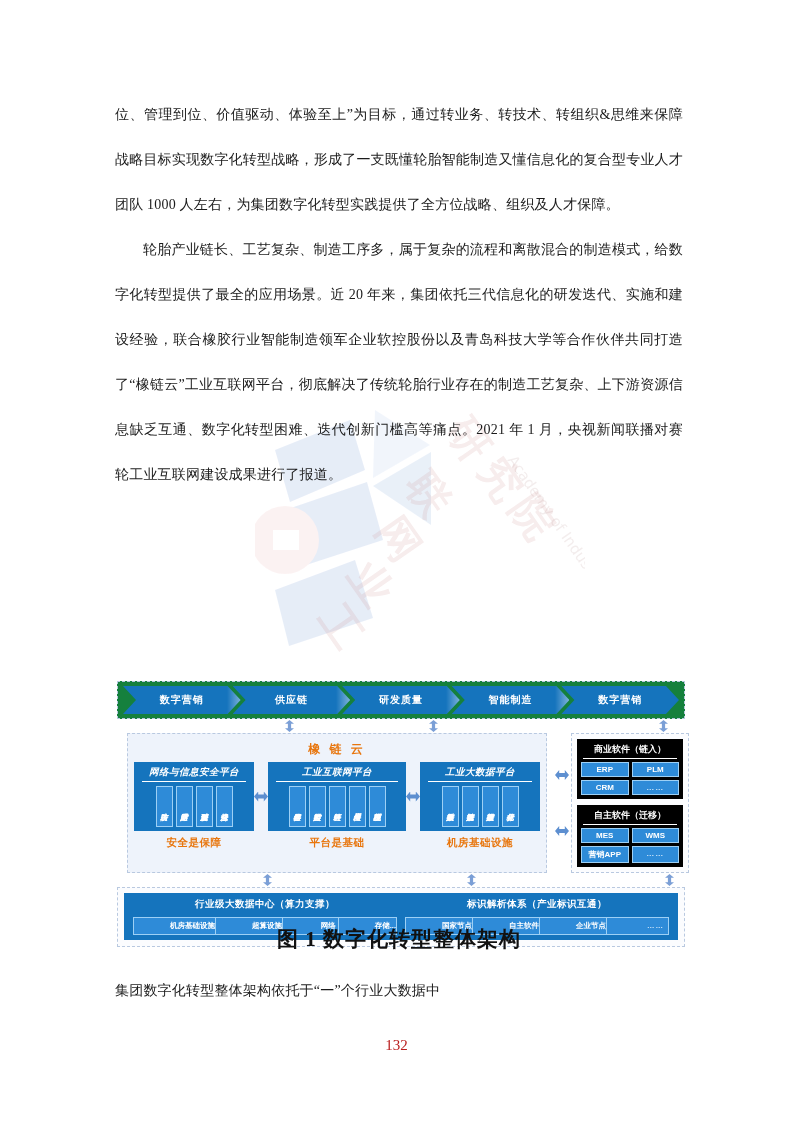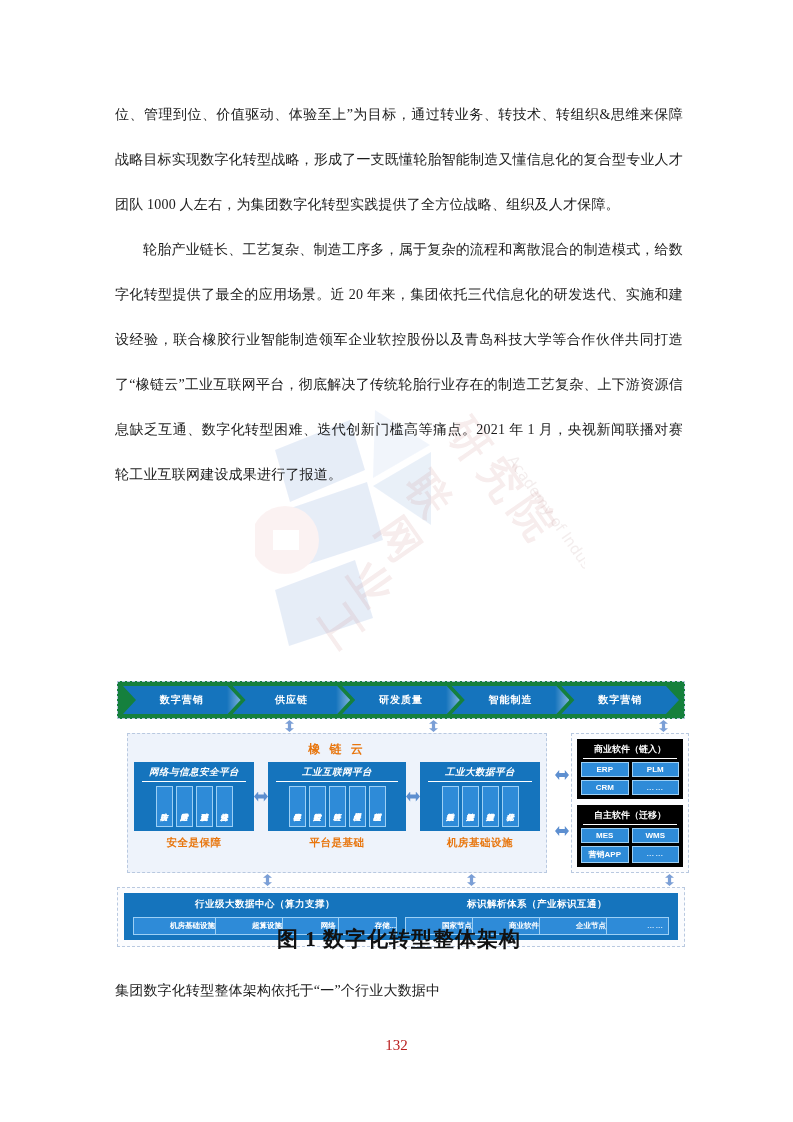--- a/index.html
+++ b/index.html
@@ -528,21 +528,21 @@
             <div class="bcell">超算设施</div>
             <div class="bcell">网络</div>
             <div class="bcell">存储...</div>
           </div>
         </div>
 
         <div class="bcol">
           <div class="bhead">标识解析体系（产业标识互通）</div>
           <div class="bcells">
             <div class="bcell">国家节点</div>
-            <div class="bcell">商业软件</div>
+            <div class="bcell">自主软件</div>
             <div class="bcell">企业节点</div>
             <div class="bcell dots">……</div>
           </div>
         </div>
 
       </div>
     </div>
 
   </div>
 

